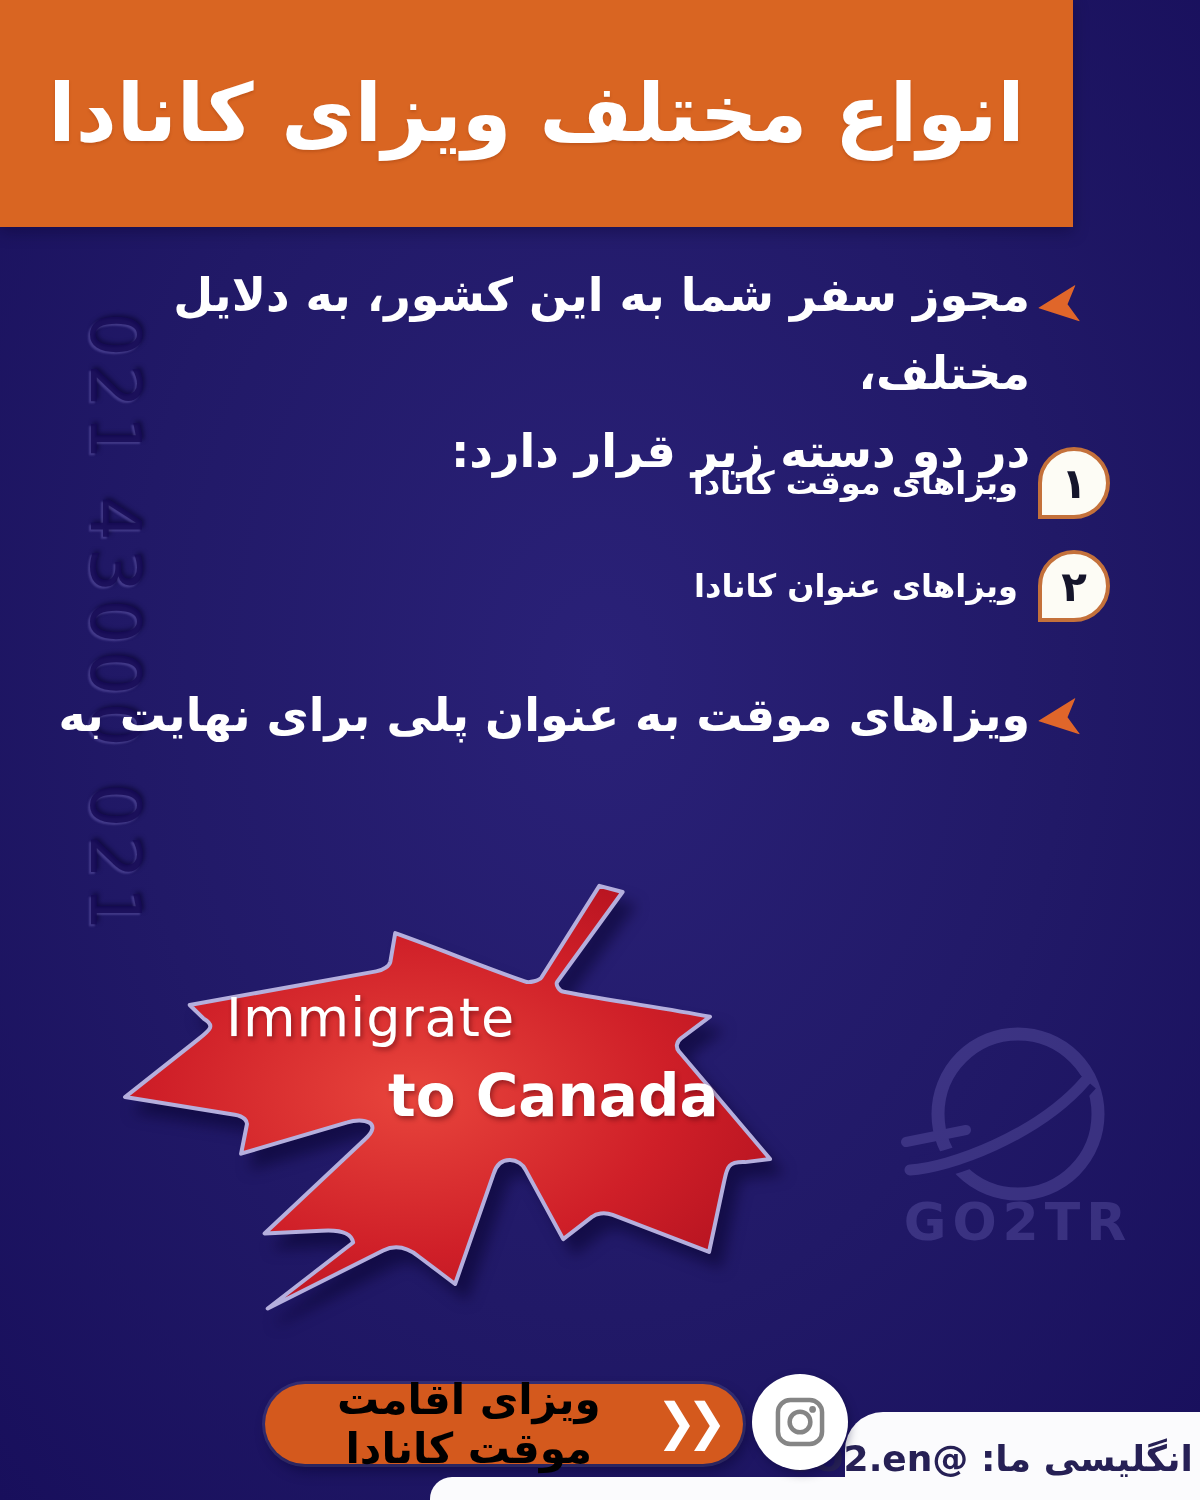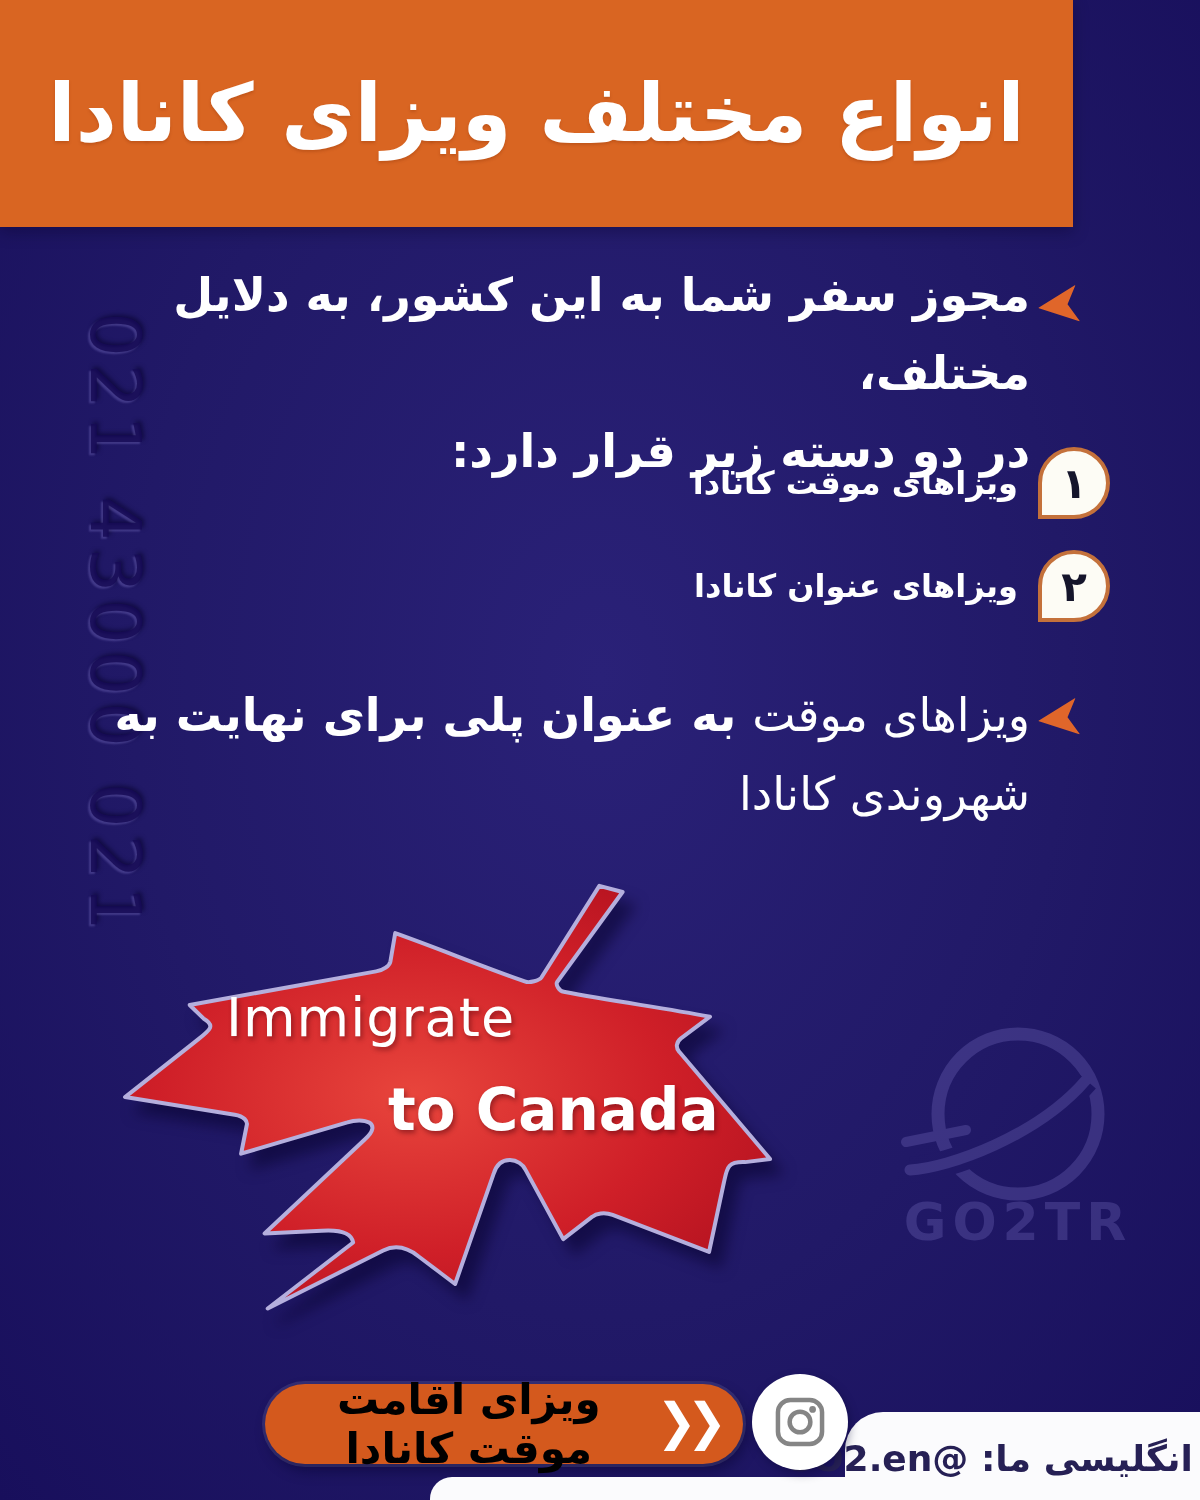--- a/index.html
+++ b/index.html
@@ -31,21 +31,21 @@
   .arrow-bullet{
     position:absolute;width:40px;height:37px;
     background:var(--accent-arrow-orange,#e0662a);
     clip-path:polygon(0 50%, 100% 0, 74% 50%, 100% 100%);
     transform:rotate(-7deg);
   }
   
   .rtl-lines{position:absolute;direction:rtl;text-align:right;color:#fff;}
   .intro-lines{right:170px;top:256px;font-size:46px;font-weight:700;line-height:78px;}
   .note-lines{right:170px;top:676px;font-size:46px;font-weight:600;line-height:79px;}
-  .note-lines .em{font-weight:400;}
+  .note-lines .em{font-weight:700;}
   .note-l3{padding-left:0;}
   
   .badge{
     position:absolute;width:72px;height:72px;box-sizing:border-box;
     background:#fdfcf5;border:4px solid var(--badge-border-orange,#c4713b);
     border-radius:50% 50% 50% 0;
     display:flex;align-items:center;justify-content:center;
     font-size:42px;font-weight:800;color:#15152b;
   }
   .item-text{
@@ -55,21 +55,20 @@
   .item-text .em{font-weight:900;}
   
   .leaf-svg{position:absolute;left:0;top:0;filter:drop-shadow(11px 14px 7px rgba(8,2,45,.55));}
   .leaf-line1{
     position:absolute;left:226px;top:986px;color:#fff;font-size:54px;font-weight:400;
     letter-spacing:1px;text-shadow:2px 3px 5px rgba(70,0,12,.45);
   }
   .leaf-line2{
     position:absolute;left:388px;top:1062px;color:#fff;font-size:58px;font-weight:800;
     text-shadow:2px 3px 5px rgba(70,0,12,.45);
-    margin-top:14px;
   }
   
   .brand-wm{position:absolute;left:888px;top:1018px;}
   
   .pill{
     position:absolute;left:265px;top:1384px;width:478px;height:80px;box-sizing:border-box;
     background:var(--pill-orange,#d4591d);border-radius:40px;border:none;cursor:pointer;
     direction:rtl;display:flex;align-items:center;gap:10px;padding:0 26px;
     box-shadow:0 0 0 3px rgba(255,255,255,.10), 4px 7px 14px rgba(5,0,40,.45);
     font-family:inherit;
@@ -131,23 +130,20 @@
     <span>ویزاهای</span>
     <span class="em">عنوان</span>
     <span>کانادا</span>
   </div>
 
   <span class="arrow-bullet" style="right:122px;top:700px;"></span>
   <div class="rtl-lines note-lines">
     <div>
       <span class="em">ویزاهای موقت</span>
       <span>به عنوان پلی برای نهایت به</span>
-    </div>
-    <div class="note-l3">
-      <span class="em">شهروندی کانادا</span>
     </div>
   </div>
 
   <svg class="leaf-svg" width="1200" height="1500" viewBox="0 0 1200 1500">
     <defs>
       <radialGradient id="leafGrad" gradientUnits="userSpaceOnUse" cx="250" cy="245" r="270">
         <stop offset="0%" stop-color="#e8453c"></stop>
         <stop offset="62%" stop-color="var(--leaf-red,#cf1f28)"></stop>
         <stop offset="100%" stop-color="#b51320"></stop>
       </radialGradient>

